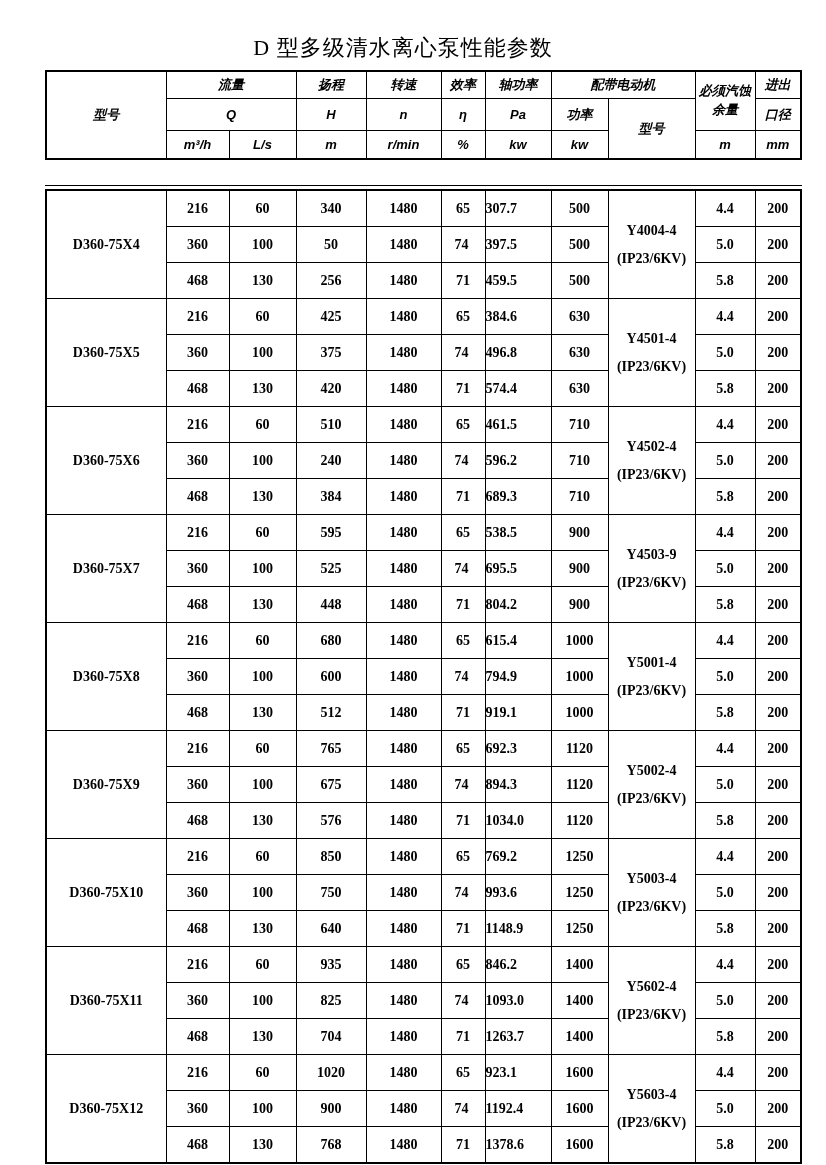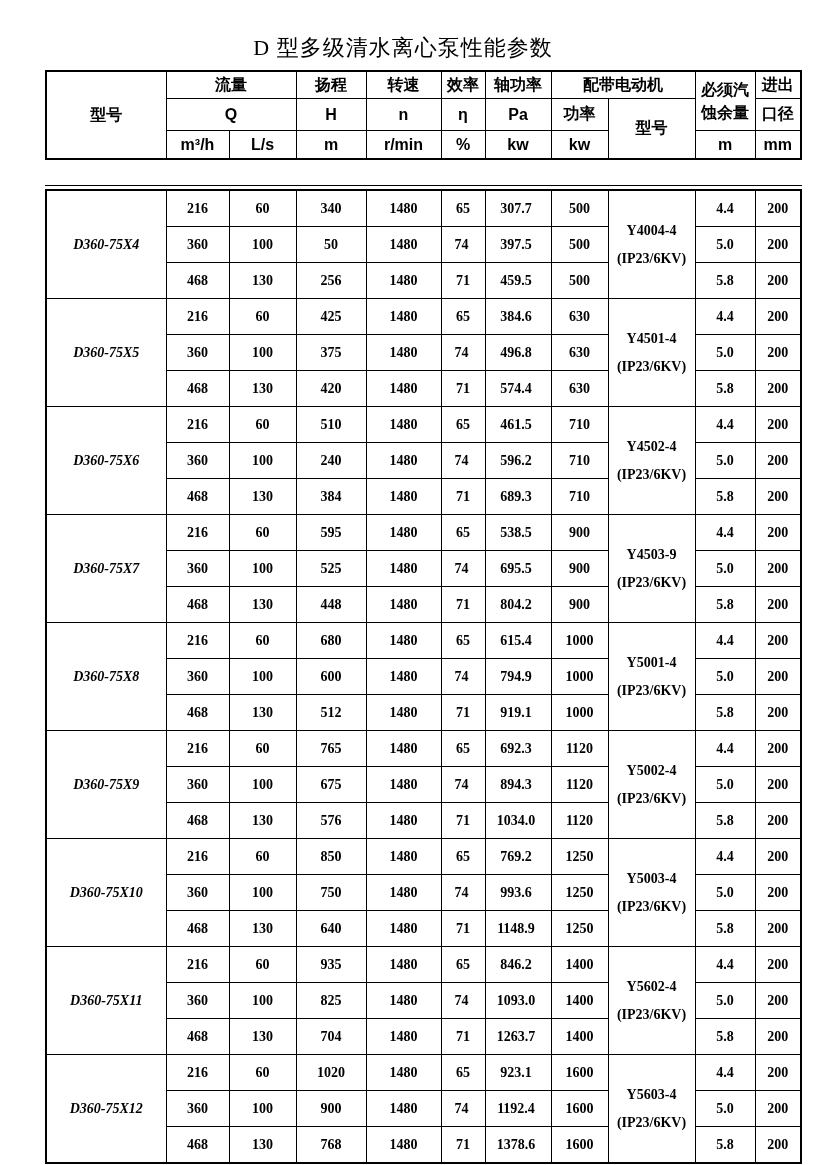--- a/index.html
+++ b/index.html
@@ -34,44 +34,45 @@
     padding: 0;
     overflow: hidden;
     white-space: nowrap;
   }
 
   
   .header-table { margin-top: 7px; border: 2px solid #000; }
   .header-table td {
     font-family: "Liberation Sans", sans-serif;
     font-weight: bold;
-    font-size: 16px;
+    font-size: 13px;
+    font-style: italic;
   }
   .hrow1 td { height: 26px; }
   .hrow2 td { height: 31px; }
   .hrow3 td { height: 27px; }
   .two-line { line-height: 1.45; white-space: normal; }
 
   
   .top-rule {
     margin-top: 25px;
     height: 1px;
     background: #000;
     width: 757px;
   }
   .body-table { margin-top: 3px; border: 2px solid #000; }
   .body-table td {
     font-size: 14px;
     font-weight: bold;
     height: 35px;
     font-family: "Liberation Serif", serif;
   }
-  .pa-cell { text-align: center; padding-right: 4px; }
+  .pa-cell { text-align: left; padding-right: 4px; }
   .eff-right { text-align: center; padding-right: 3px; }
-  .model-cell { font-size: 14px; font-style: italic; }
+  .model-cell { font-size: 14px; }
   .motor-cell { font-size: 14px; white-space: normal; }
   .motor-cell .line { line-height: 1.0; }
   .motor-cell .gap { height: 14px; }
 </style>
 </head>
 <body>
 
 <div class="page">
 
   <div class="title">D 型多级清水离心泵性能参数</div>

